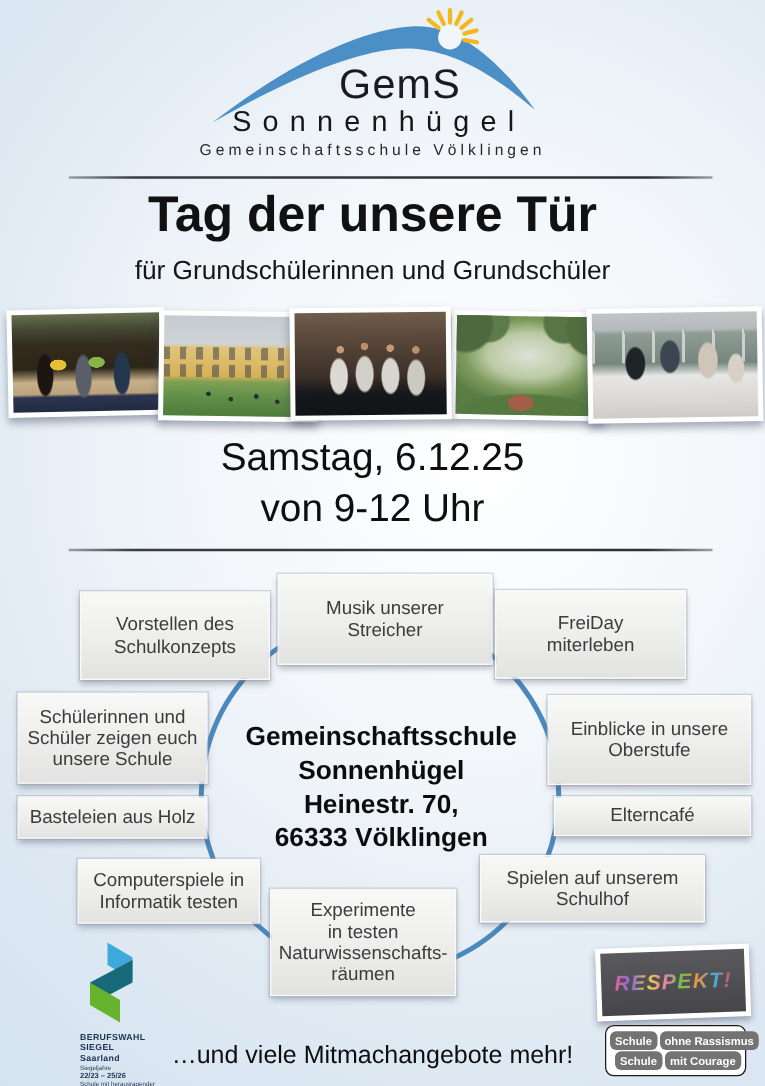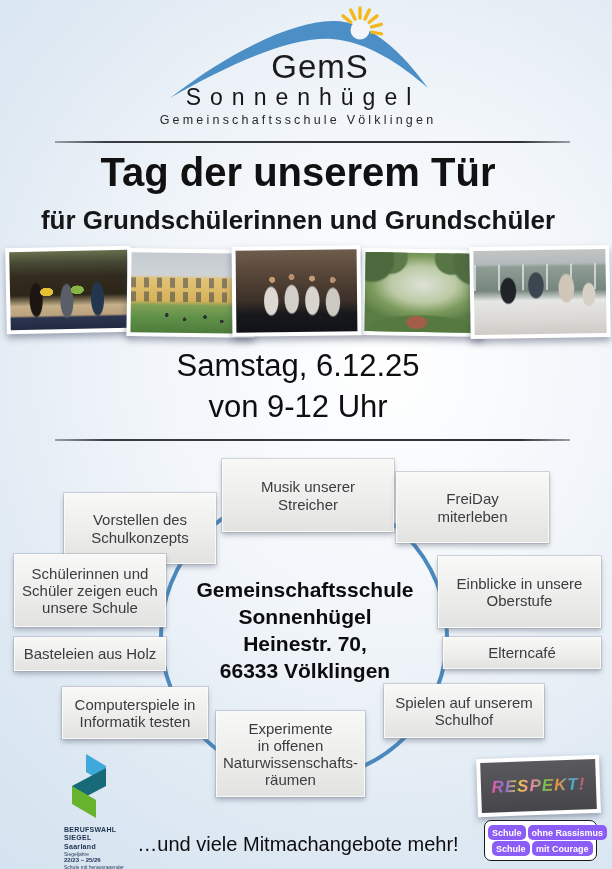--- a/index.html
+++ b/index.html
@@ -13,21 +13,21 @@
   .swoosh-svg{position:absolute;left:164px;top:4px;width:282px;height:112px;}
   .gems{top:48px;font-size:33px;letter-spacing:1px;color:#1b1b1d;padding-left:44px;}
   .sonnen{top:84px;font-size:23px;letter-spacing:9px;padding-left:10px;color:#161618;}
   .schooltype{top:113px;font-size:12.5px;letter-spacing:3.2px;color:#28282a;}
 
   .rule{position:absolute;left:55px;width:515px;height:2px;
         background:linear-gradient(90deg,#9aa0a6,#3a3d40 10%,#2e3134 90%,#9aa0a6);}
   .rule1{top:141px;} .rule2{top:439px;}
 
   .title{top:150px;font-size:40px;font-weight:bold;color:#111;}
-  .subtitle{top:205px;font-size:26px;color:#161616;font-weight:bold;}
+  .subtitle{top:205px;font-size:21px;color:#161616;}
 
   
   .pframe{position:absolute;background:#fff;padding:4px;box-shadow:0 4px 7px rgba(55,65,90,0.45);}
   .ph{width:100%;height:100%;}
   .f1{left:6px;top:247px;width:118px;height:78px;transform:rotate(-1.2deg);z-index:1;}
   .f2{left:127px;top:249px;width:120px;height:80px;transform:rotate(0.8deg);z-index:2;}
   .f3{left:232px;top:246px;width:121px;height:82px;transform:rotate(-0.6deg);z-index:4;}
   .f4{left:361px;top:249px;width:116px;height:79px;transform:rotate(1deg);z-index:1;}
   .f5{left:470px;top:246px;width:132px;height:84px;transform:rotate(-0.9deg);z-index:3;}
   .ph1{background:
@@ -76,51 +76,51 @@
   
   .circle{position:absolute;left:159px;top:491px;width:290px;height:290px;border-radius:50%;
           border:4px solid #4b89bd;box-sizing:border-box;z-index:1;}
   .center-text{top:576px;left:160px;width:290px;position:absolute;text-align:center;
                font-size:21px;font-weight:bold;line-height:27px;color:#0c0c0e;z-index:2;}
   .abox{position:absolute;display:flex;align-items:center;justify-content:center;text-align:center;
         font-size:15px;line-height:1.14;color:#3c3c3e;white-space:pre-line;z-index:3;box-sizing:border-box;
         background:linear-gradient(180deg,#f8f8f7 0%,#ededeb 55%,#e2e2e0 100%);
         border:1px solid #fafafa;outline:1px solid rgba(150,156,168,0.38);
         box-shadow:0 3px 5px rgba(70,80,100,0.38);padding:2px 4px;}
-  .b1{left:64px;top:493px;width:152px;height:71px;}
+  .b1{left:64px;top:473px;width:152px;height:71px;}
   .b2{left:222px;top:459px;width:172px;height:73px;}
   .b3{left:396px;top:472px;width:153px;height:71px;}
   .b4{left:14px;top:554px;width:152px;height:73px;}
   .b5{left:14px;top:637px;width:152px;height:34px;}
   .b6{left:438px;top:556px;width:163px;height:72px;}
   .b7{left:443px;top:637px;width:158px;height:32px;}
   .b8{left:62px;top:687px;width:146px;height:52px;}
   .b9{left:216px;top:711px;width:149px;height:86px;}
-  .b10{left:384px;top:684px;width:160px;height:54px;}
+  .b10{left:384px;top:684px;width:180px;height:54px;}
 
   
   .slogan{top:833px;font-size:20px;color:#0e0e10;}
   .bws{left:56px;top:754px;width:70px;position:absolute;}
   .bws-text{margin-top:2px;margin-left:8px;color:#1d3050;line-height:1.2;}
   .bws-l{display:block;}
   .bws-b{font-weight:bold;font-size:7px;letter-spacing:0.3px;}
   .bws-s{font-size:5px;color:#2a415e;}
   .bws-m{font-weight:bold;font-size:6px;}
   .respekt{left:477px;top:757px;width:115px;height:50px;padding:4px;background:#fff;position:absolute;
            transform:rotate(-2deg);box-shadow:0 3px 6px rgba(55,65,90,0.45);}
   .respekt-inner{width:100%;height:100%;background:linear-gradient(180deg,#5a5a5e,#46464a);
            display:flex;align-items:center;justify-content:center;}
   .respekt-word{font-size:17px;font-weight:bold;font-style:italic;letter-spacing:1px;
            background:linear-gradient(90deg,#e860a8,#8868d8,#e8d040,#f080a8,#70c050,#f09040,#40b0d8,#e05050);
            -webkit-background-clip:text;background-clip:text;color:transparent;}
   .badge{left:484px;top:820px;width:113px;position:absolute;background:#fff;border:1px solid #1a1a1a;
          border-radius:7px;padding:3px;box-sizing:border-box;}
   .badge-row{display:flex;gap:2px;margin:1px 0;}
   .badge-row2{margin-left:4px;}
-  .pill{background:#8b5cf6;color:#fff;border-radius:5px;font-size:9px;font-weight:bold;
+  .pill{background:#737373;color:#fff;border-radius:5px;font-size:9px;font-weight:bold;
         padding:2.5px 4px;white-space:nowrap;}
   .pill-right{flex:1;text-align:center;}
 </style>
 </head>
 <body>
 
 <div class="page">
 
   <div>
     <svg class="swoosh-svg" viewBox="0 0 282 112">
@@ -136,21 +136,21 @@
         <line x1="207.8" y1="28.1" x2="217.6" y2="29.8"></line>
       </g>
     </svg>
     <div class="abs ctr gems">GemS</div>
     <div class="abs ctr sonnen">Sonnenhügel</div>
     <div class="abs ctr schooltype">Gemeinschaftsschule Völklingen</div>
   </div>
 
   <div class="rule rule1"></div>
 
-  <div class="abs ctr title">Tag der unserem Tür</div>
+  <div class="abs ctr title">Tag der unsere Tür</div>
   <div class="abs ctr subtitle">für Grundschülerinnen und Grundschüler</div>
 
   <div>
     <div class="pframe f1">
         <div class="ph ph1"></div>
       </div>
     <div class="pframe f2">
         <div class="ph ph2"></div>
       </div>
     <div class="pframe f3">
@@ -187,21 +187,21 @@
   <div class="abox b4"><span>Schülerinnen und
 Schüler zeigen euch
 unsere Schule</span></div>
   <div class="abox b6"><span>Einblicke in unsere
 Oberstufe</span></div>
   <div class="abox b5"><span>Basteleien aus Holz</span></div>
   <div class="abox b7"><span>Elterncafé</span></div>
   <div class="abox b8"><span>Computerspiele in
 Informatik testen</span></div>
   <div class="abox b9"><span>Experimente
-in offenen
+in testen
 Naturwissenschafts-
 räumen</span></div>
   <div class="abox b10"><span>Spielen auf unserem
 Schulhof</span></div>
 
   <div class="bws">
     <svg width="62" height="66" viewBox="0 0 62 66">
       <polygon points="30,0 50,12 50,30 30,18" fill="#3fa9dc"></polygon>
       <polygon points="50,14 50,32 16,50 16,32" fill="#176a78"></polygon>
       <polygon points="16,32 16,50 40,64 40,46" fill="#67b32e"></polygon>

